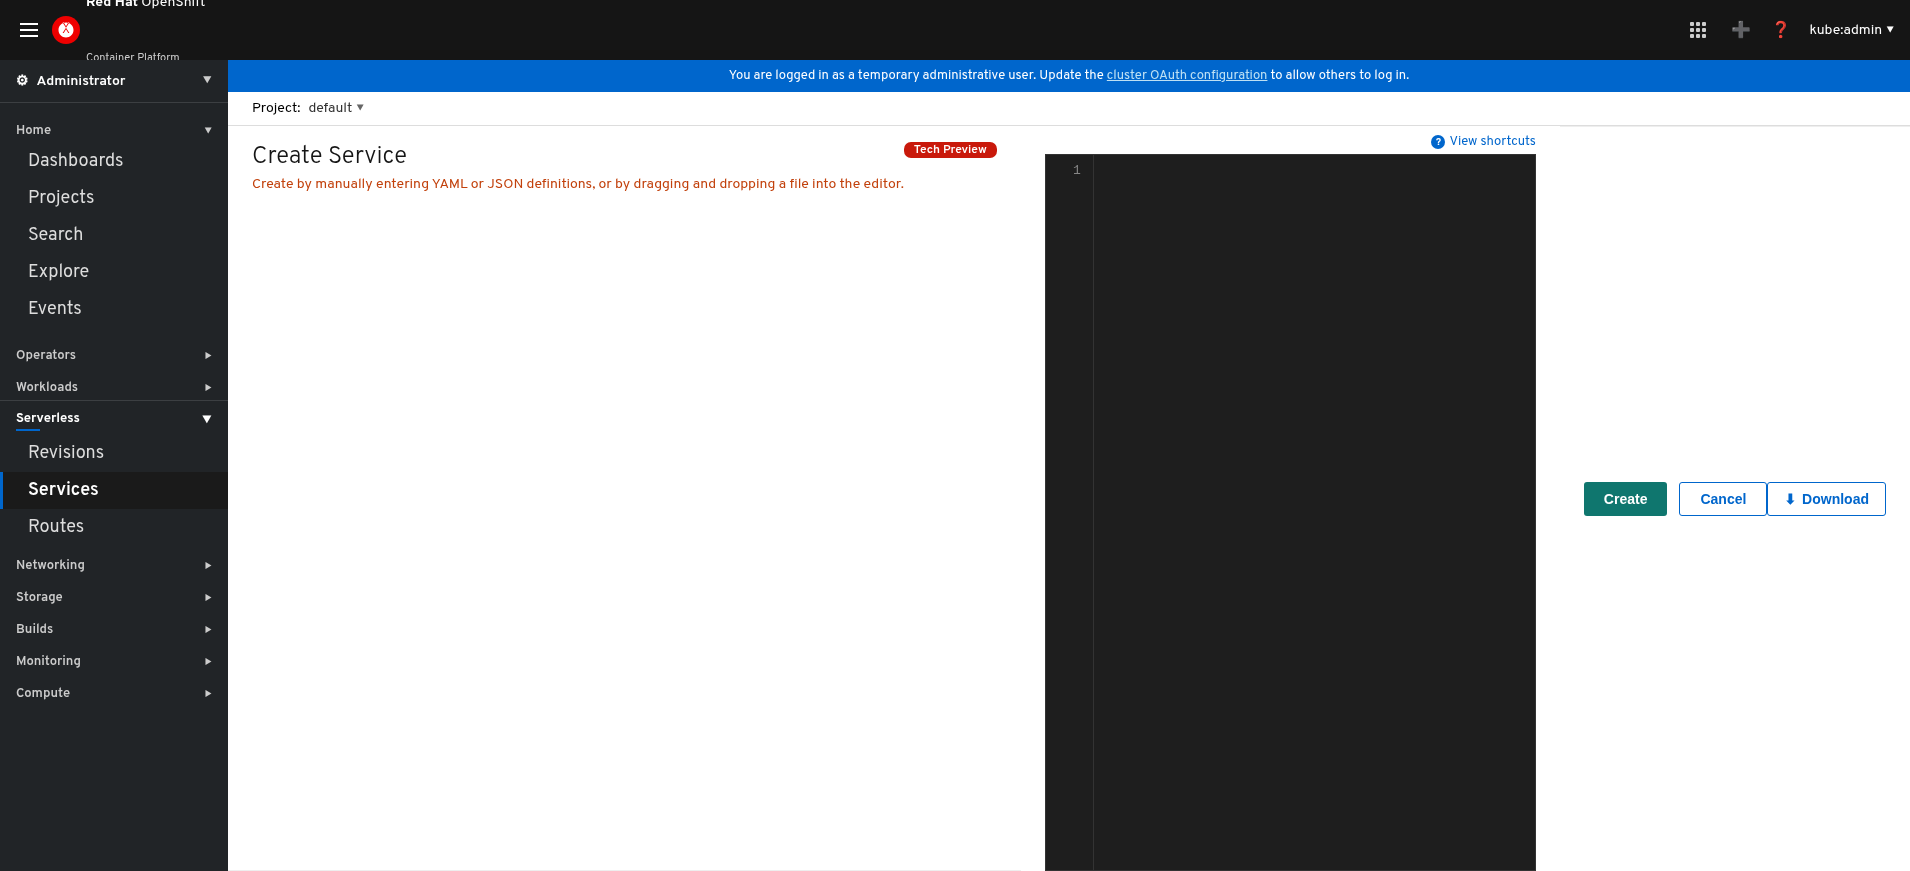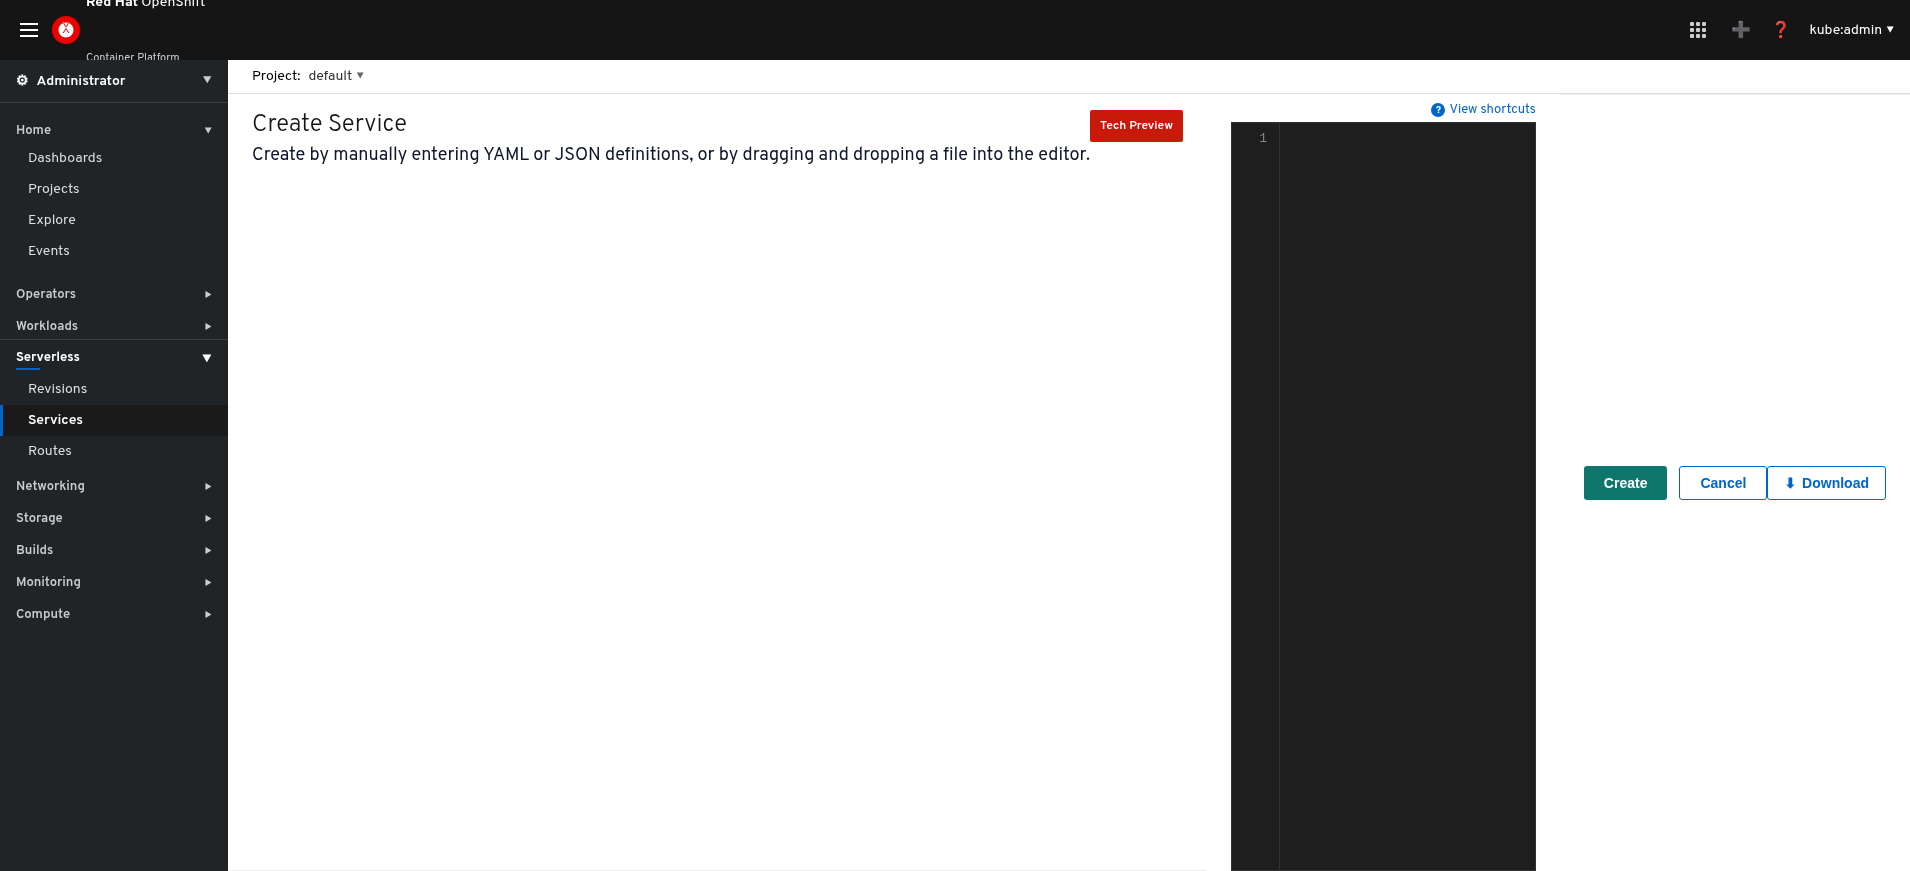--- a/index.html
+++ b/index.html
@@ -66,21 +66,21 @@
       color: #ccc;
       display: flex;
       align-items: center;
       justify-content: space-between;
       cursor: pointer;
     }
     .sidebar-group-label .chevron { font-size: 10px; }
 
     .sidebar-sub-item {
       padding: 7px 16px 7px 28px;
-      font-size: 14px;
+      font-size: 18px;
       color: #ddd;
       cursor: pointer;
     }
     .sidebar-sub-item.active-sub {
       background: #1a1a1a;
       border-left: 3px solid #06c;
       padding-left: 25px;
       color: #fff;
       font-weight: 600;
     }
@@ -138,28 +138,28 @@
       padding: 16px 24px 12px;
       background: #fff;
       border-bottom: 1px solid #eee;
       display: flex;
       align-items: flex-start;
       justify-content: space-between;
       flex-shrink: 0;
     }
     .page-title-left {}
     .page-title { font-size: 24px; font-weight: 300; color: #151515; margin-bottom: 4px; }
-    .page-subtitle { font-size: 18px; color: #0f172a; }
+    .page-subtitle { font-size: 14px; color: #c2410c; }
     .tech-preview-badge {
       background: #c9190b;
       color: #fff;
       font-size: 12px;
       font-weight: 600;
-      padding: 8px 10px;
-      border-radius: 2px;
+      padding: 0 10px;
+      border-radius: 7px;
       flex-shrink: 0;
     }
 
     
     .editor-container { flex: 1; display: flex; flex-direction: column; overflow: hidden; padding: 0 24px; }
 
     .editor-toolbar {
       display: flex;
       justify-content: flex-end;
       padding: 8px 0 4px;
@@ -317,20 +317,23 @@
         <span>Home</span>
         <span class="chevron">▼</span>
       </div>
       <div class="sidebar-sub-item">
         <span>Dashboards</span>
       </div>
       <div class="sidebar-sub-item">
         <span>Projects</span>
       </div>
       <div class="sidebar-sub-item">
+        <span>Search</span>
+      </div>
+      <div class="sidebar-sub-item">
         <span>Explore</span>
       </div>
       <div class="sidebar-sub-item">
         <span>Events</span>
       </div>
     </div>
 
     <div class="sidebar-group-label">
       <span>Operators</span>
       <span class="chevron">▶</span>
@@ -377,20 +380,25 @@
       <span class="chevron">▶</span>
     </div>
     <div class="sidebar-group-label">
       <span>Compute</span>
       <span class="chevron">▶</span>
     </div>
   </aside>
 
   <div class="content-area">
 
+    <div class="alert-banner">
+      <span>You are logged in as a temporary administrative user. Update the </span>
+      <a href="#">cluster OAuth configuration</a>
+      <span> to allow others to log in.</span>
+    </div>
 
     <div class="page-header-bar">
       <span>Project:</span>
       <div class="project-dropdown">
         <span>default</span>
         <span class="caret-icon">▼</span>
       </div>
     </div>
 
     <div class="page-content">

